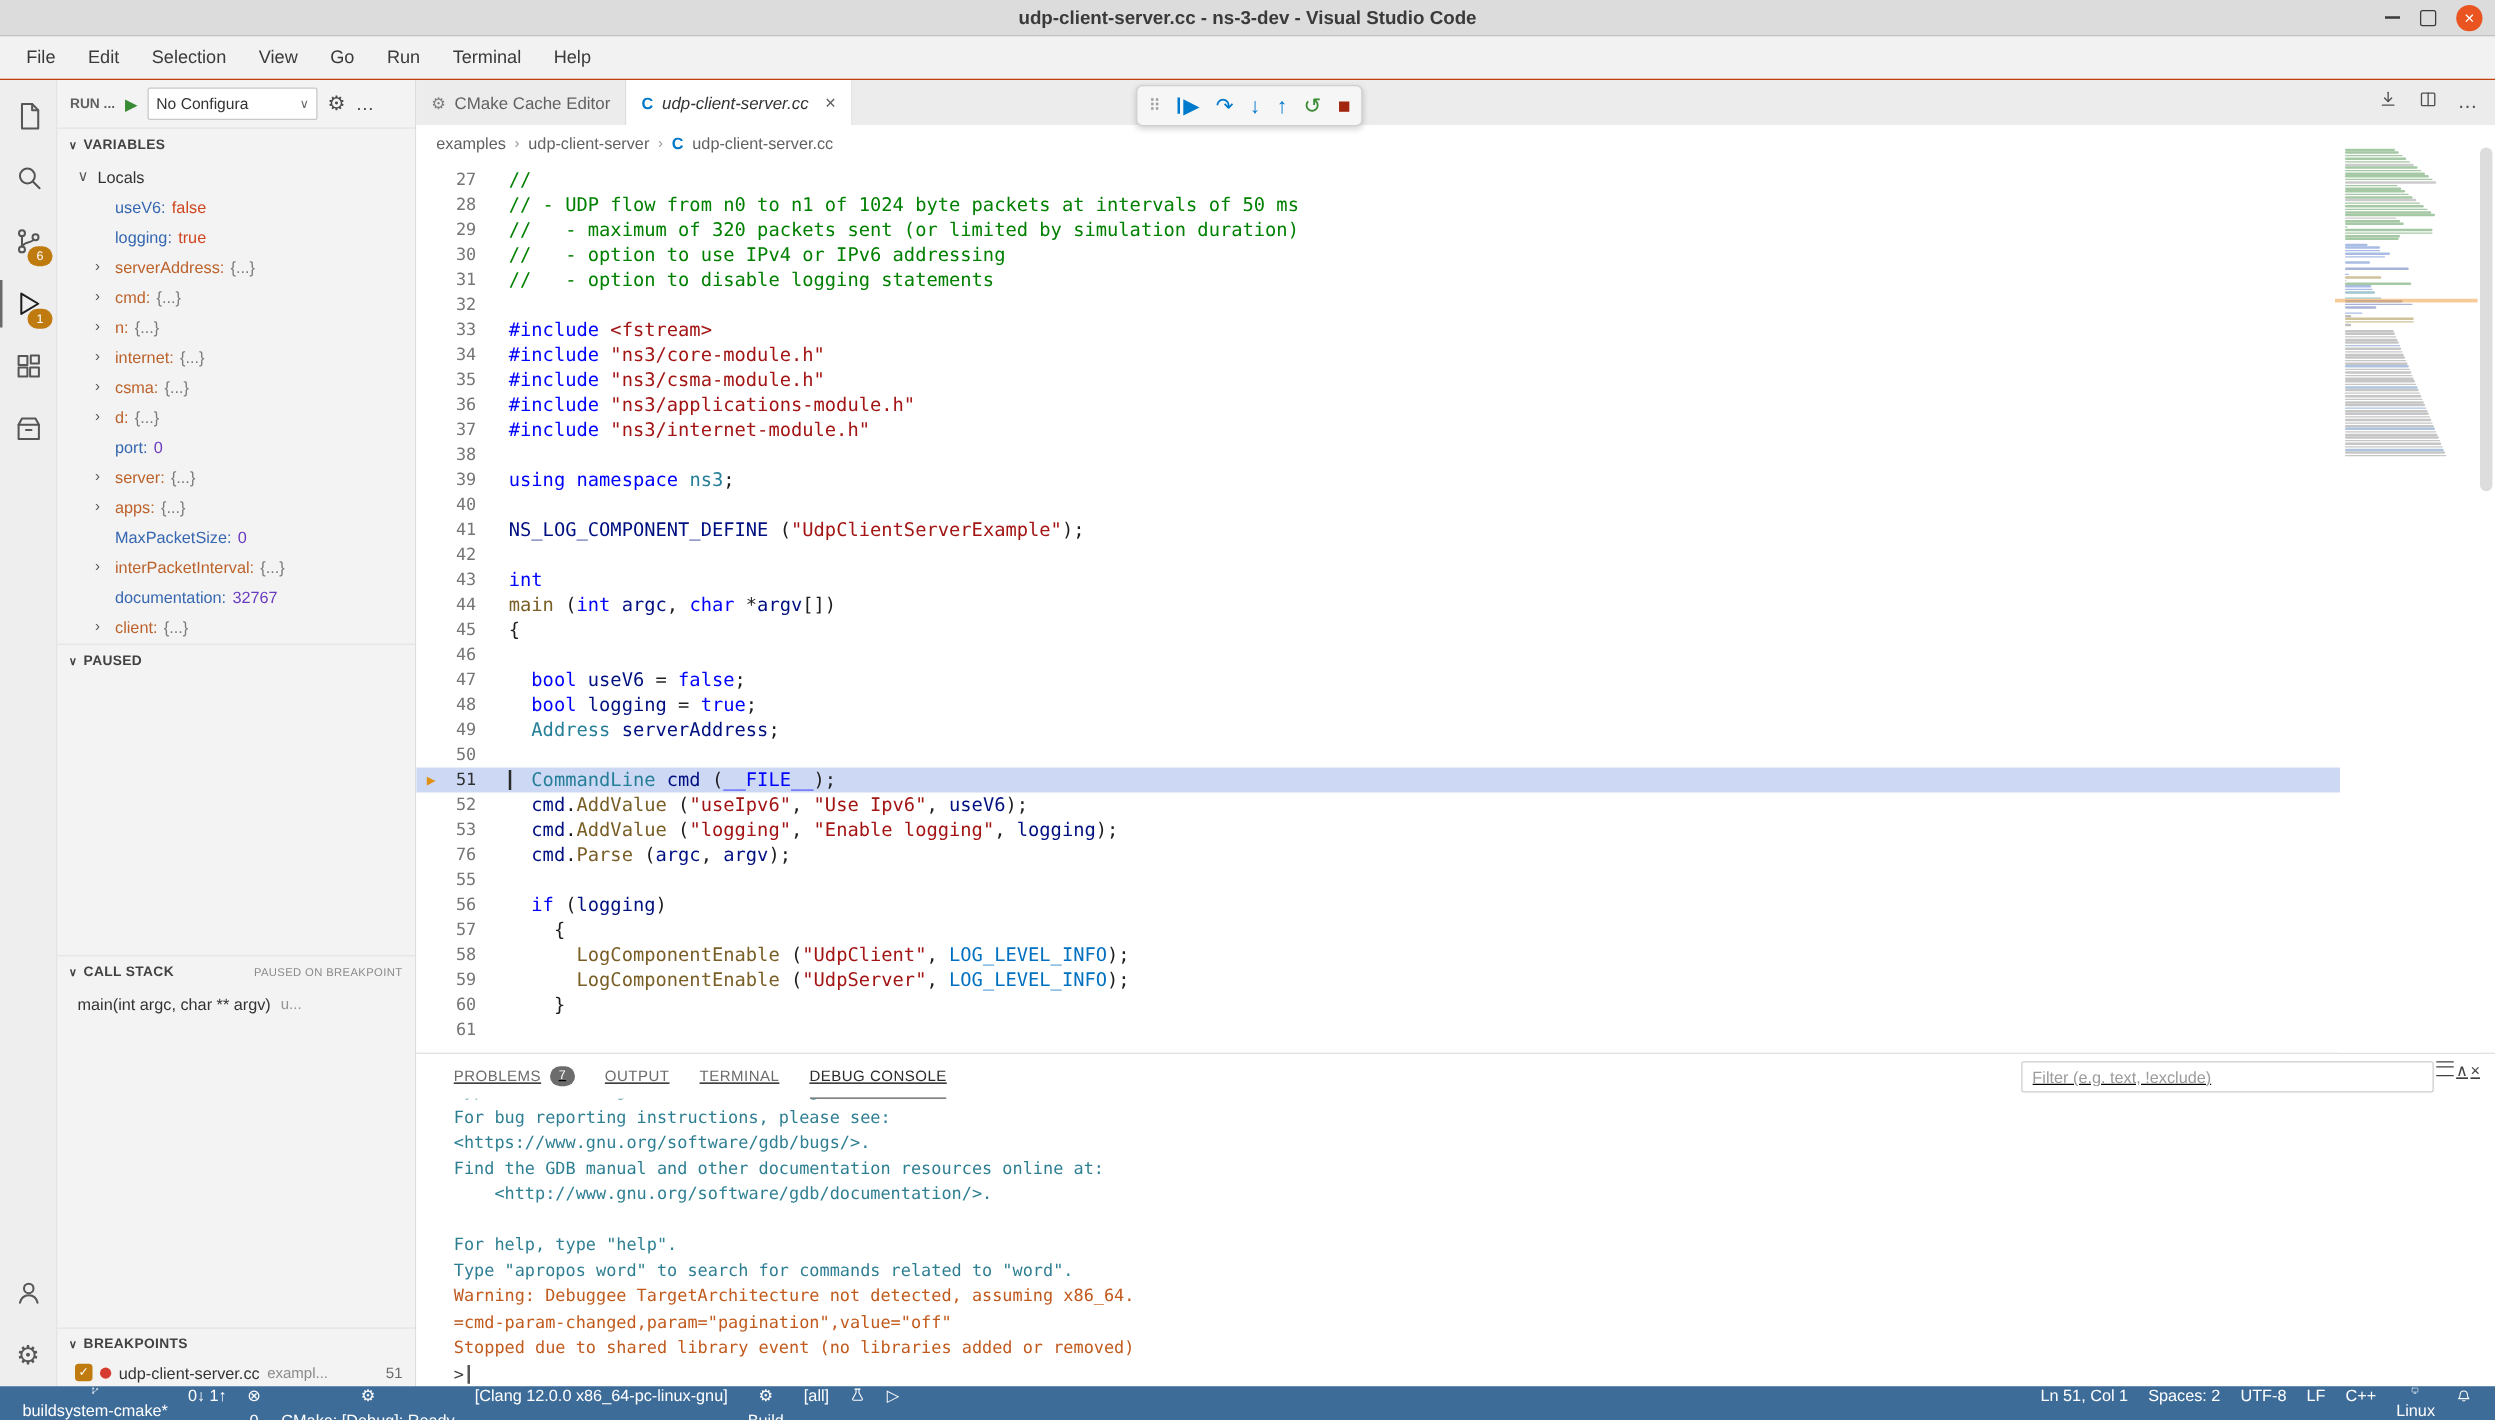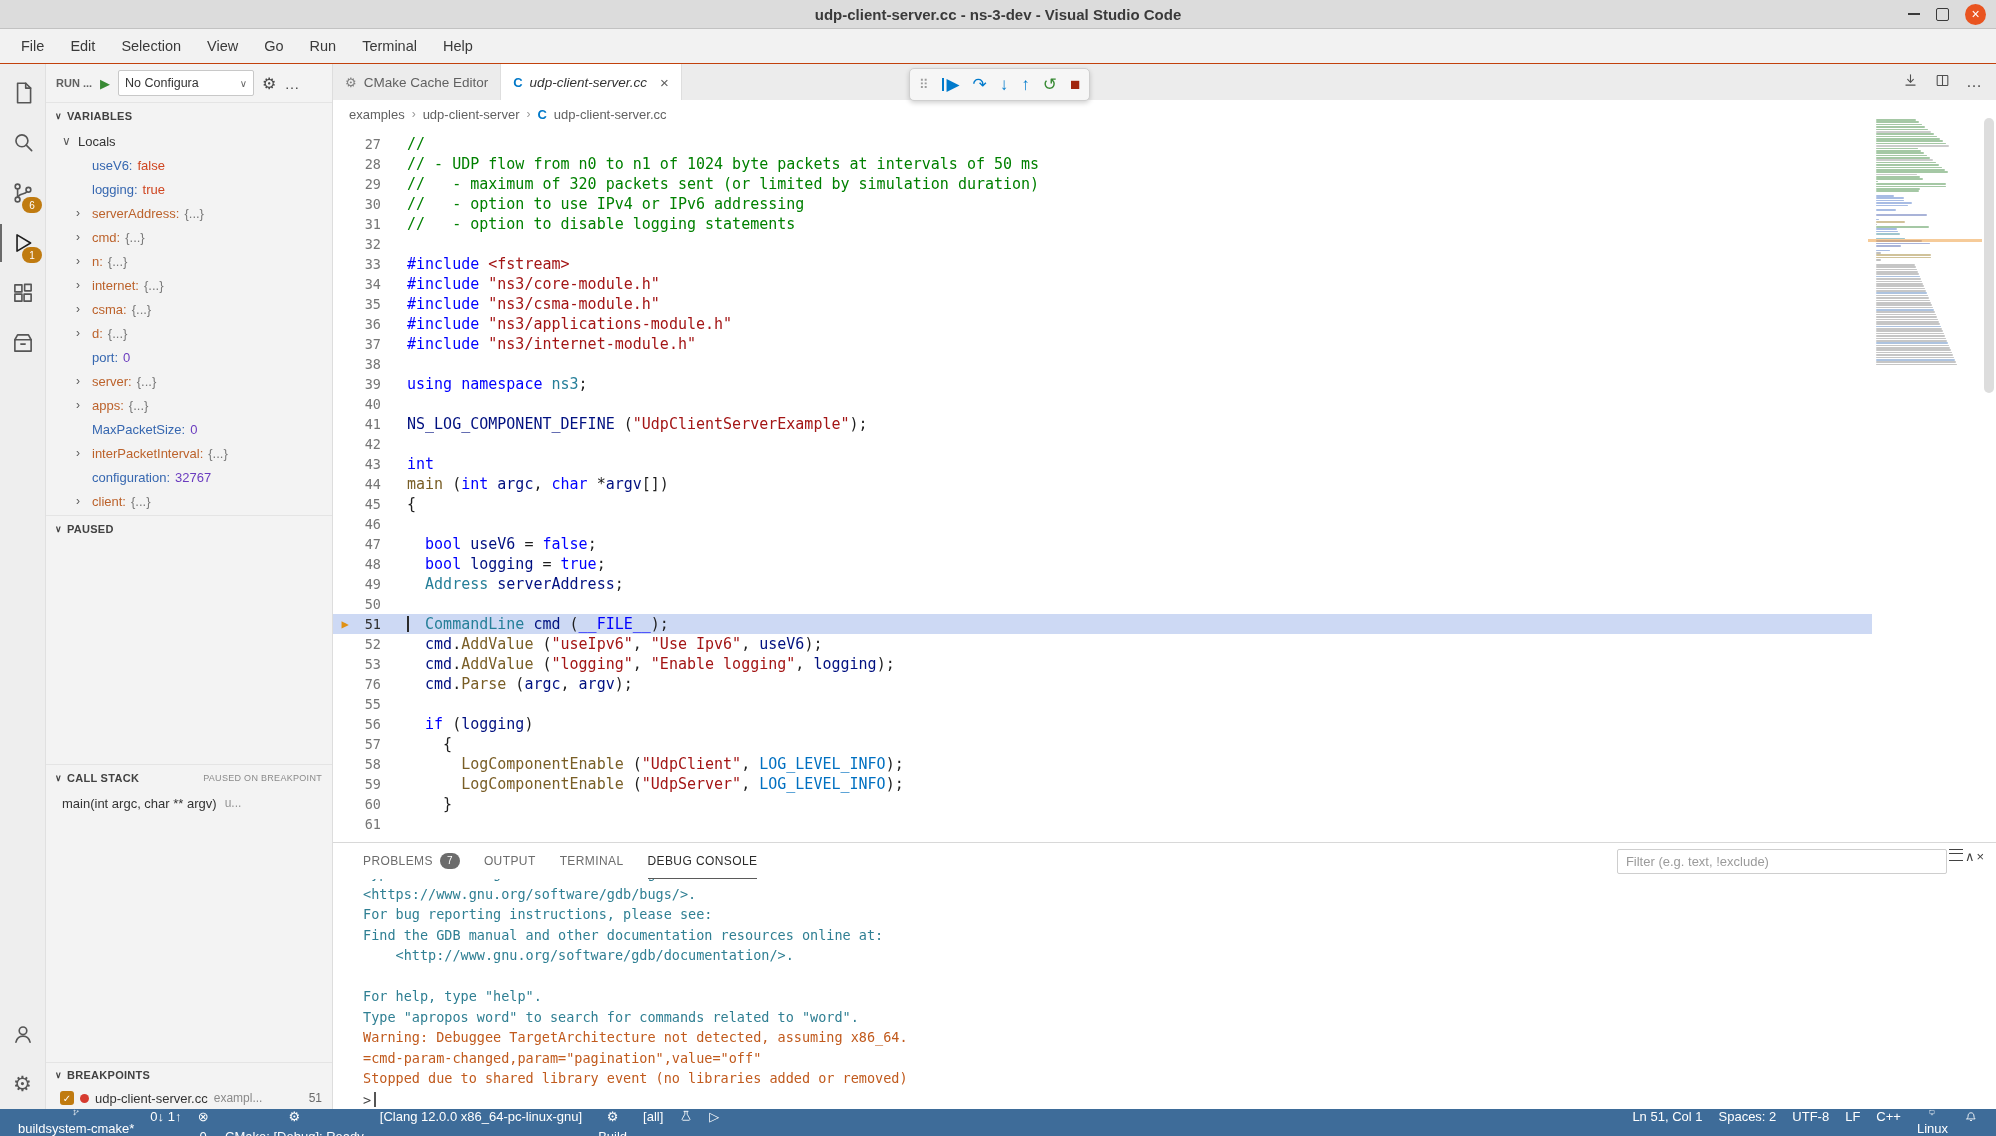--- a/index.html
+++ b/index.html
@@ -116,21 +116,21 @@
 
   .minimap{position:absolute;top:-9px;right:14px;width:106px;bottom:0;background:#fff;padding-left:4px;z-index:5;}
   .mm-bars{position:relative;}
   .mm-bar{height:1.7px;margin-bottom:.7px;border-radius:1px;}
   .mm-highlight{position:absolute;left:-4px;right:0;top:120px;height:3px;background:rgba(238,160,70,.55);}
   .scrollbar{position:absolute;top:-10px;right:0;width:14px;bottom:0;}
   .sb-thumb{position:absolute;top:0;left:2px;width:10px;height:275px;background:rgba(120,120,120,.25);border-radius:5px;}
 
   
   .panel{height:266px;flex:none;border-top:1px solid #d8d8d8;background:#fff;display:flex;flex-direction:column;min-height:0;}
-  .panel-header{height:36px;flex:none;display:flex;align-items:center;padding:0 12px 0 30px;gap:24px;}
+  .panel-header{height:36px;flex:none;display:flex;align-items:center;padding:0 12px 0 30px;gap:24px;text-decoration:underline;}
   .ptab{height:100%;display:flex;align-items:center;gap:7px;font-size:12px;letter-spacing:.4px;color:#6c6c6c;border-bottom:1.5px solid transparent;box-sizing:border-box;}
   .ptab.active{color:#2b2b2b;border-bottom-color:#5a5a5a;}
   .ptab-badge{min-width:16px;height:16px;border-radius:9px;background:#6c6c6c;color:#fff;font-size:10px;display:flex;align-items:center;justify-content:center;padding:0 2px;}
   .panel-actions{margin-left:auto;display:flex;align-items:flex-start;gap:2px;}
   .filter-input{width:330px;height:25px;border:1px solid #cecece;border-radius:2px;font-size:13px;padding:0 8px;color:#333;font-family:inherit;background:#fff;box-sizing:border-box;}
   .filter-input::placeholder{color:#9b9b9b;}
   .pa-icon{color:#424242;font-size:13px;}
   .lines-icon{width:14px;height:10px;border-top:1.6px solid #424242;border-bottom:1.6px solid #424242;position:relative;}
   .lines-icon::after{content:"";position:absolute;left:0;right:0;top:3.2px;height:1.6px;background:#424242;}
 
@@ -319,21 +319,21 @@
               <span class="v-name prim">MaxPacketSize:</span>
               <span class="v-val num">0</span>
             </div>
             <div class="tree-row">
               <span class="twisty">›</span>
               <span class="v-name obj">interPacketInterval:</span>
               <span class="v-val obj">{...}</span>
             </div>
             <div class="tree-row">
               <span class="twisty"></span>
-              <span class="v-name prim">configuration:</span>
+              <span class="v-name prim">documentation:</span>
               <span class="v-val num">32767</span>
             </div>
             <div class="tree-row">
               <span class="twisty">›</span>
               <span class="v-name obj">client:</span>
               <span class="v-val obj">{...}</span>
             </div>
           </div>
       </div>
 
@@ -601,22 +601,22 @@
             <input class="filter-input" placeholder="Filter (e.g. text, !exclude)" style="">
             <span class="lines-icon"></span>
             <span class="pa-icon">∧</span>
             <span class="pa-icon">×</span>
           </div>
         </div>
         <div class="console">
           <div class="console-inner">
 
           <div class="console-line info">Type "show configuration" for configuration details.</div>
+              <div class="console-line info">For bug reporting instructions, please see:</div>
               <div class="console-line info">&lt;https://www.gnu.org/software/gdb/bugs/&gt;.</div>
-              <div class="console-line info">For bug reporting instructions, please see:</div>
               <div class="console-line info">Find the GDB manual and other documentation resources online at:</div>
               <div class="console-line info">    &lt;http://www.gnu.org/software/gdb/documentation/&gt;.</div>
               <div class="console-line info"></div>
               <div class="console-line info">For help, type "help".</div>
               <div class="console-line info">Type "apropos word" to search for commands related to "word".</div>
               <div class="console-line warn">Warning: Debuggee TargetArchitecture not detected, assuming x86_64.</div>
               <div class="console-line warn">=cmd-param-changed,param="pagination",value="off"</div>
               <div class="console-line warn">Stopped due to shared library event (no libraries added or removed)</div>
               <div class="console-prompt">
                 <span>&gt;</span>

